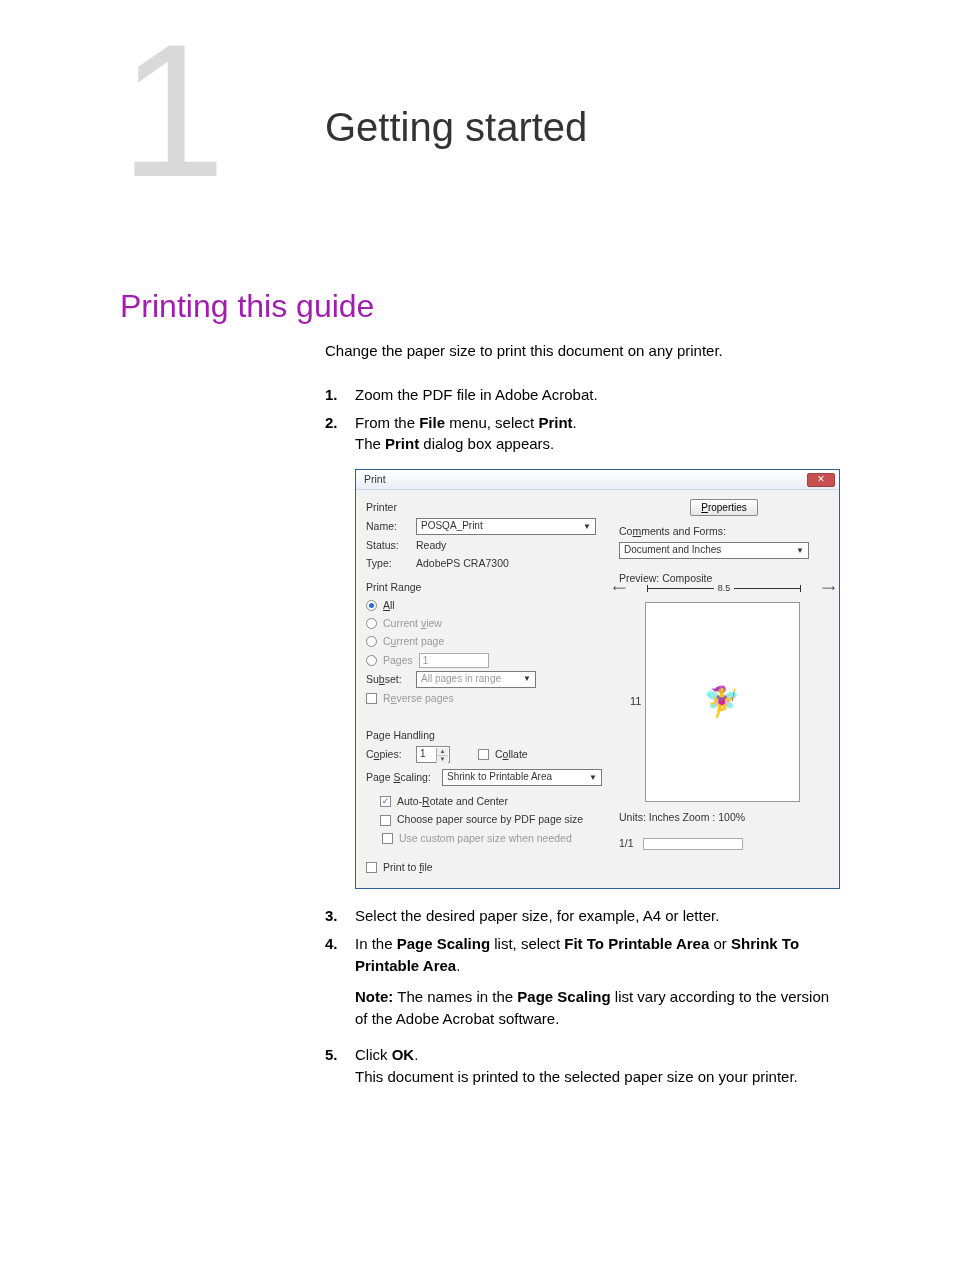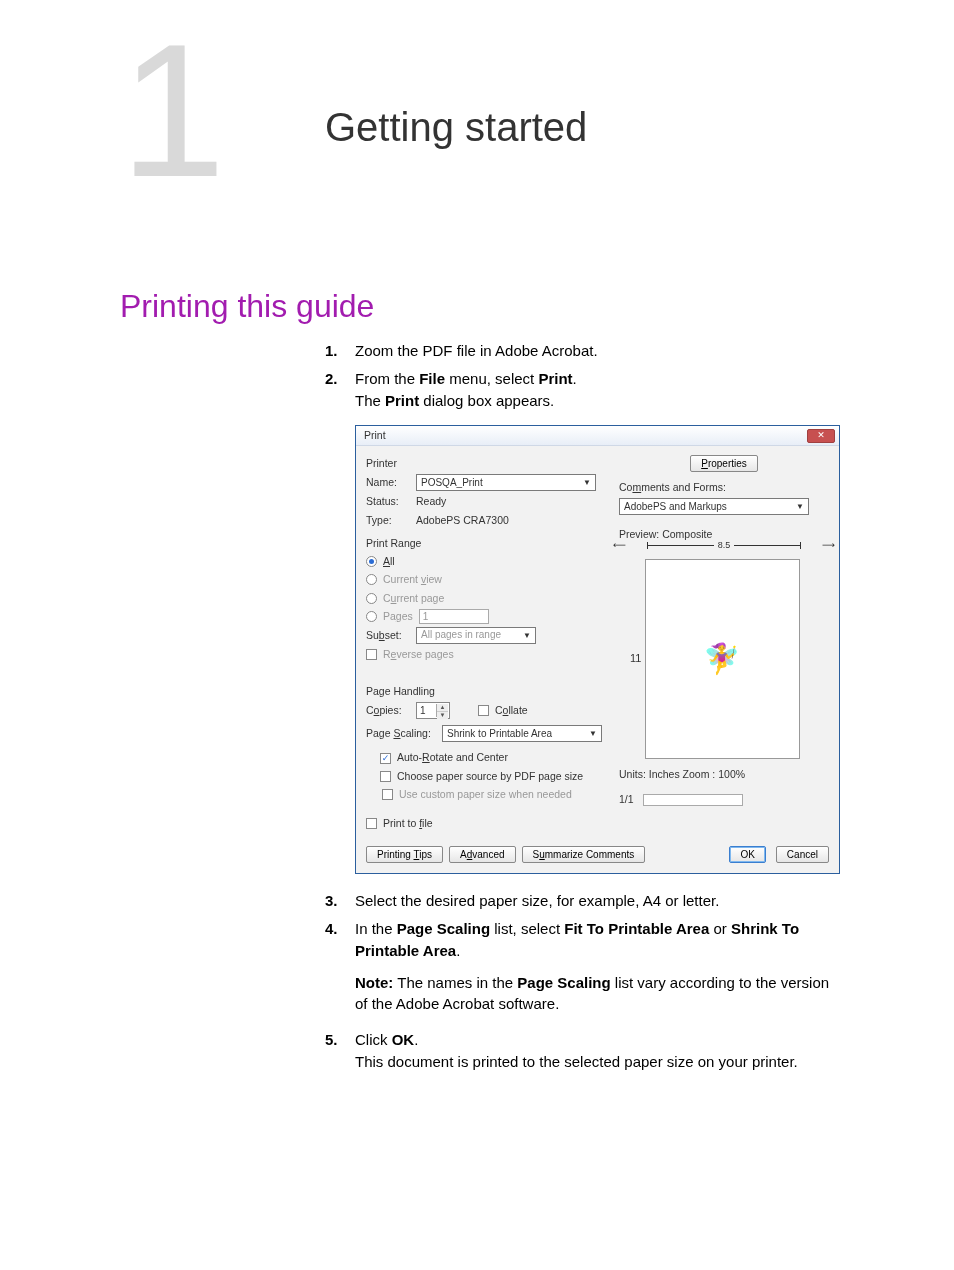--- a/index.html
+++ b/index.html
@@ -179,20 +179,21 @@
     }
   </style>
 </head>
 <body>
 
 <div class="chapter-number">1</div>
 <div class="chapter-title">Getting started</div>
 <div class="section-title">Printing this guide</div>
 
 <div class="content">
+  <p class="intro">Change the paper size to print this document on any printer.</p>
 
   <div class="step">
     <div class="step-num">1.</div>
     <div class="step-body">Zoom the PDF file in Adobe Acrobat.</div>
   </div>
 
   <div class="step">
     <div class="step-num">2.</div>
     <div class="step-body">
       <span>From the </span><span class="bold">File</span><span> menu, select </span><span class="bold">Print</span><span>.</span><br>
@@ -296,21 +297,21 @@
           <span>Print to <span class="u">f</span>ile</span>
         </div>
       </div>
 
       <div class="right-col">
         <div class="row" style="justify-content:center">
           <button class="btn"><span class="u">P</span>roperties</button>
         </div>
         <div style="margin-top:8px">Co<span class="u">m</span>ments and Forms:</div>
         <div class="combo" style="width:190px;margin-top:3px">
-          <span>AdobePS and Markups</span>
+          <span>Document and Inches</span>
           <span class="arrow">▼</span>
         </div>
 
         <div style="margin-top:12px">Preview: Composite</div>
         <div style="position:relative;margin-top:16px">
           <div class="preview-ruler">
             <span style="position:absolute;left:-6px">⟵</span>
             <div class="line" style="margin:0 28px"></div>
             <span style="position:absolute;right:-6px">⟶</span>
             <span style="position:absolute;background:#f2f2f2;padding:0 4px">8.5</span>
@@ -320,31 +321,20 @@
             <span class="preview-clip">🧚‍♀️</span>
           </div>
         </div>
         <div style="margin-top:8px">Units: Inches Zoom : 100%</div>
         <div style="margin-top:10px">
           <span>1/1</span>
           <span class="prog"></span>
         </div>
       </div>
 
-      <div class="footer-row" style="clear:both;padding-top:12px">
-        <div class="footer-left">
-          <button class="btn">Printing <span class="u">T</span>ips</button>
-          <button class="btn">A<span class="u">d</span>vanced</button>
-          <button class="btn">S<span class="u">u</span>mmarize Comments</button>
-        </div>
-        <div class="footer-right">
-          <button class="btn btn-ok">OK</button>
-          <button class="btn">Cancel</button>
-        </div>
-      </div>
 
     </div>
   </div>
 
   <div class="step">
     <div class="step-num">3.</div>
     <div class="step-body">Select the desired paper size, for example, A4 or letter.</div>
   </div>
 
   <div class="step">

